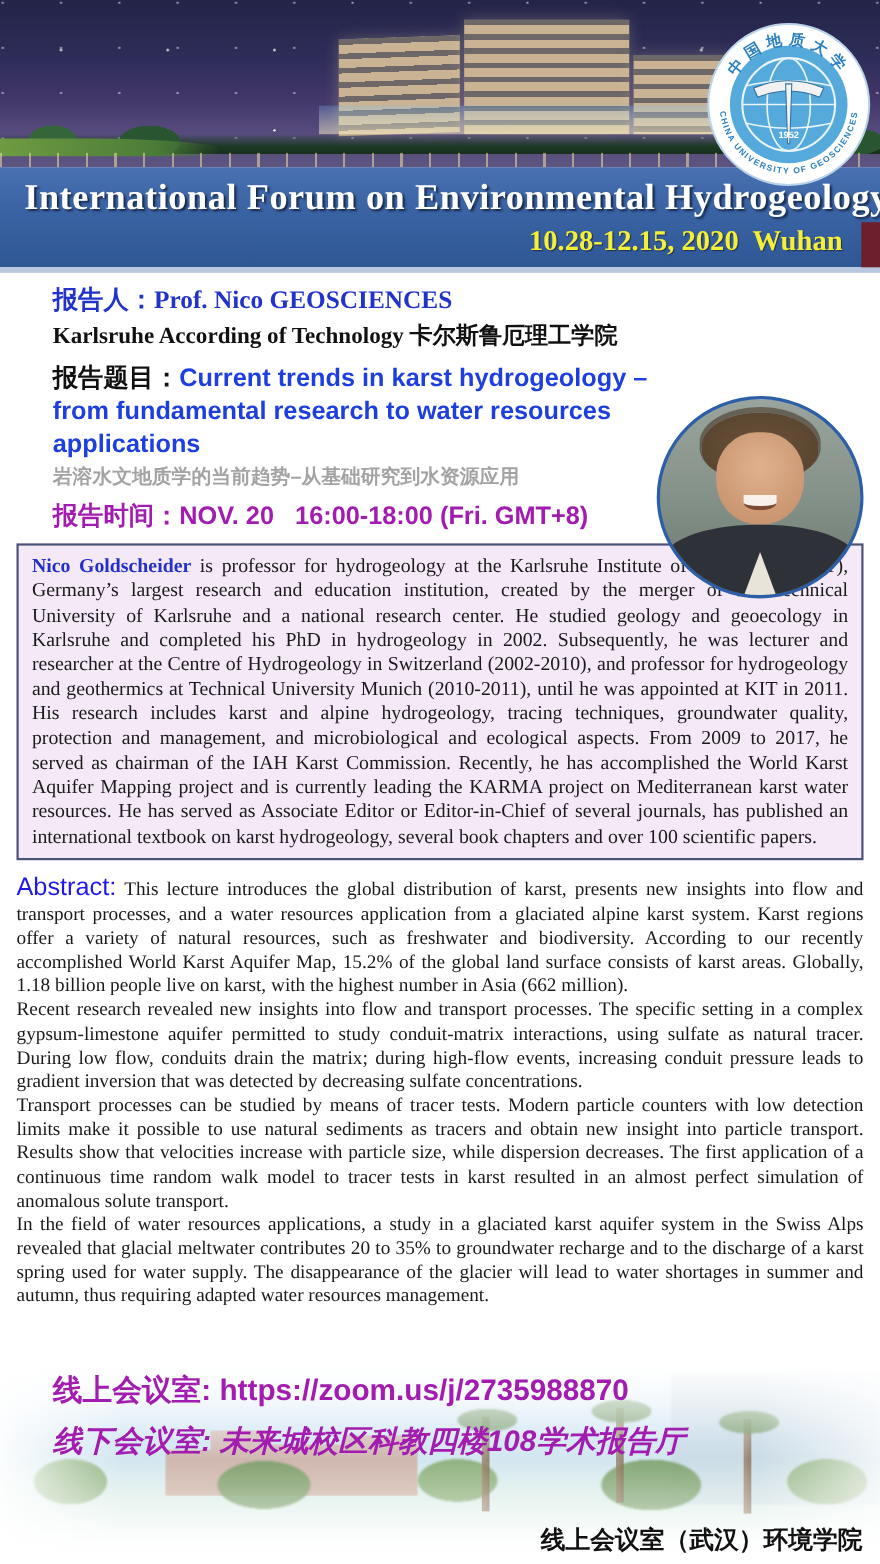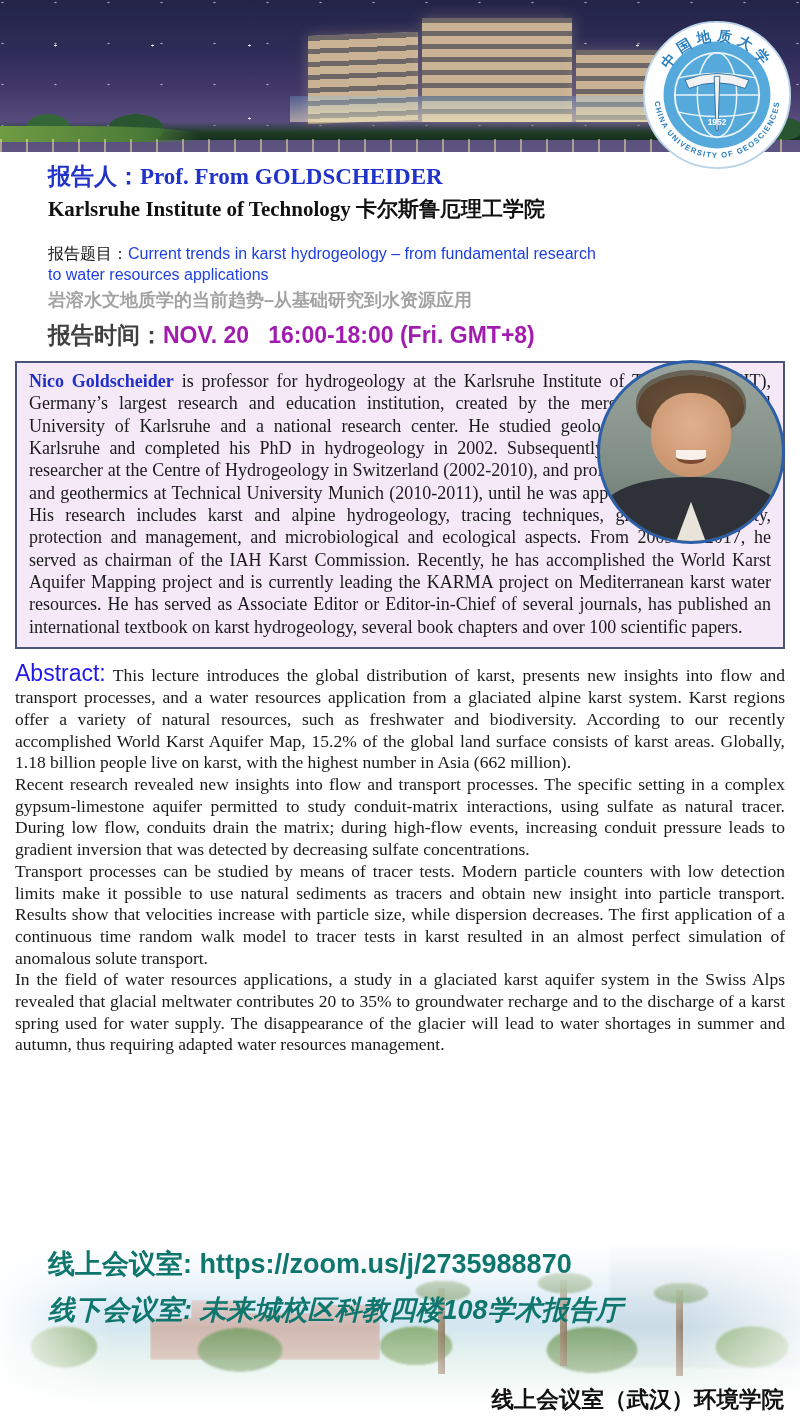--- a/index.html
+++ b/index.html
@@ -54,26 +54,26 @@
   
   .cn-title { margin-top:12px; text-align:center; font-size:37px; font-weight:bold; color:#a428d8; letter-spacing:1px; }
   .en-subtitle { margin-top:6px; text-align:center; font-family:"Liberation Serif", serif;
     font-size:27px; font-weight:bold; color:#ae52d8; }
 
   
   .speaker { position:relative; margin:10px 0 0 48px; width:560px; }
   .line-speaker { font-size:23px; font-weight:bold; color:#2133c9; line-height:1.3; }
   .line-speaker .name { font-family:"Liberation Serif", serif; }
   .line-affil { margin-top:4px; font-family:"Liberation Serif", serif; font-size:21px; font-weight:bold; color:#111111; line-height:1.3; }
-  .line-topic { margin-top:21px; font-size:16px; font-weight:normal; line-height:1.3; }
+  .line-topic { margin-top:10px; font-size:23px; font-weight:bold; line-height:1.3; }
   .line-topic .lbl { color:#111111; }
   .line-topic .val { color:#1d3fe0; }
   .line-topic-cn { margin-top:3px; font-size:18px; font-weight:bold; color:#a3a3a3; line-height:1.3; }
   .line-time { margin-top:9px; font-size:23px; font-weight:bold; line-height:1.3; }
-  .line-time .lbl { color:#404040; }
+  .line-time .lbl { color:#a21caf; }
   .line-time .val { color:#a21caf; white-space:pre; }
 
   
   .portrait { position:absolute; top:360px; right:15px; width:188px; height:184px; border-radius:50%;
     border:3px solid #2d5fa8; overflow:hidden; z-index:4;
     background:linear-gradient(180deg,#9aa49e 0%, #828f86 55%, #68746c 100%); }
   .portrait .hair { position:absolute; top:7%; left:21%; width:58%; height:34%;
     background:radial-gradient(#6a523a, #55412e); border-radius:50% 50% 42% 42%;
     box-shadow:0 -3px 0 2px rgba(70,55,38,.6); }
   .portrait .face { position:absolute; top:17%; left:28%; width:44%; height:47%;
@@ -117,21 +117,21 @@
   .palm { position:absolute; width:7px; height:86px; background:linear-gradient(90deg,#8a6b4a,#6e5238); filter:blur(.5px); opacity:.8; }
   .palm.p1 { left:438px; top:48px; } .palm.p2 { left:560px; top:40px; } .palm.p3 { left:676px; top:50px; }
   .frond { position:absolute; width:90px; height:34px; filter:blur(1px); opacity:.8;
     background:radial-gradient(45px 17px at 50% 50%, #4f7c3c 60%, transparent 61%); }
   .frond.f1 { left:398px; top:34px; } .frond.f2 { left:520px; top:26px; } .frond.f3 { left:636px; top:36px; }
   .bwash { position:absolute; inset:0;
     background:linear-gradient(180deg, #ffffff 0%, rgba(255,255,255,.55) 26%, rgba(255,255,255,.15) 48%,
                rgba(255,255,255,.55) 78%, #ffffff 97%); }
   .bwash-side { position:absolute; inset:0;
     background:linear-gradient(90deg, rgba(255,255,255,.9) 0%, rgba(255,255,255,0) 14%, rgba(255,255,255,0) 86%, rgba(255,255,255,.7) 100%); }
-  .venue-line { position:absolute; left:48px; font-size:27px; font-weight:bold; color:#0f766e; z-index:3; white-space:nowrap; }
+  .venue-line { position:absolute; left:48px; font-size:27px; font-weight:bold; color:#a21caf; z-index:3; white-space:nowrap; }
   .venue-online { top:6px; } .venue-offline { top:52px;font-style:italic; }
   .organizer { position:absolute; right:16px; bottom:7px; font-size:22.5px; font-weight:bold; color:#111111; z-index:3; }
 </style>
 </head>
 <body>
 
 <div class="page">
 
   <div class="hero">
     <div class="stars"></div>
@@ -162,27 +162,32 @@
       <text x="80" y="112" text-anchor="middle" font-size="9" font-weight="bold" fill="#ffffff" font-family="Liberation Sans, sans-serif">1952</text>
       <text font-size="15" font-weight="bold" fill="#2a7fc0" letter-spacing="6" font-family="Liberation Sans, sans-serif">
         <textPath href="#arcTop" startOffset="50%" text-anchor="middle">中国地质大学</textPath>
       </text>
       <text font-size="8.2" font-weight="bold" fill="#2a7fc0" letter-spacing="1.4" font-family="Liberation Sans, sans-serif">
         <textPath href="#arcBottom" startOffset="50%" text-anchor="middle">CHINA UNIVERSITY OF GEOSCIENCES</textPath>
       </text>
     </svg>
   </div>
 
+  <div class="banner">
+    <div class="banner-title">International Forum on Environmental Hydrogeology</div>
+    <div class="banner-date">10.28-12.15, 2020  Wuhan</div>
+    <div class="banner-tag"></div>
+  </div>
 
 
   <div class="speaker">
     <div class="line-speaker">
-      <span class="lbl">报告人：</span><span class="name">Prof. From GOLDSCHEIDER</span>
-    </div>
-    <div class="line-affil">Karlsruhe Institute of Technology 卡尔斯鲁厄理工学院</div>
+      <span class="lbl">报告人：</span><span class="name">Prof. Nico GEOSCIENCES</span>
+    </div>
+    <div class="line-affil">Karlsruhe According of Technology 卡尔斯鲁厄理工学院</div>
     <div class="line-topic">
       <span class="lbl">报告题目：</span><span class="val">Current trends in karst hydrogeology – from fundamental research to water resources applications</span>
     </div>
     <div class="line-topic-cn">岩溶水文地质学的当前趋势–从基础研究到水资源应用</div>
     <div class="line-time">
       <span class="lbl">报告时间：</span><span class="val">NOV. 20   16:00-18:00 (Fri. GMT+8)</span>
     </div>
   </div>
 
   <div class="portrait">

